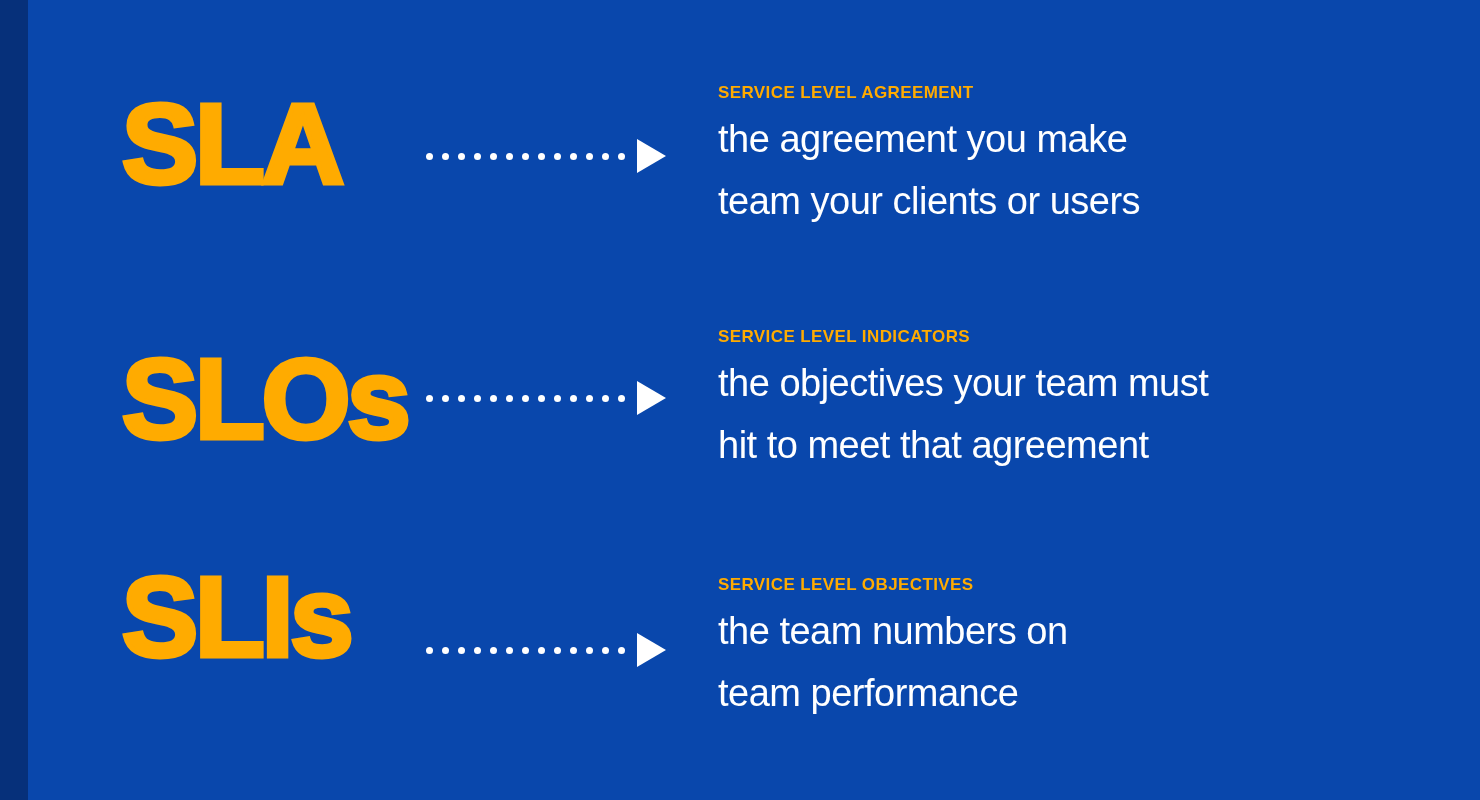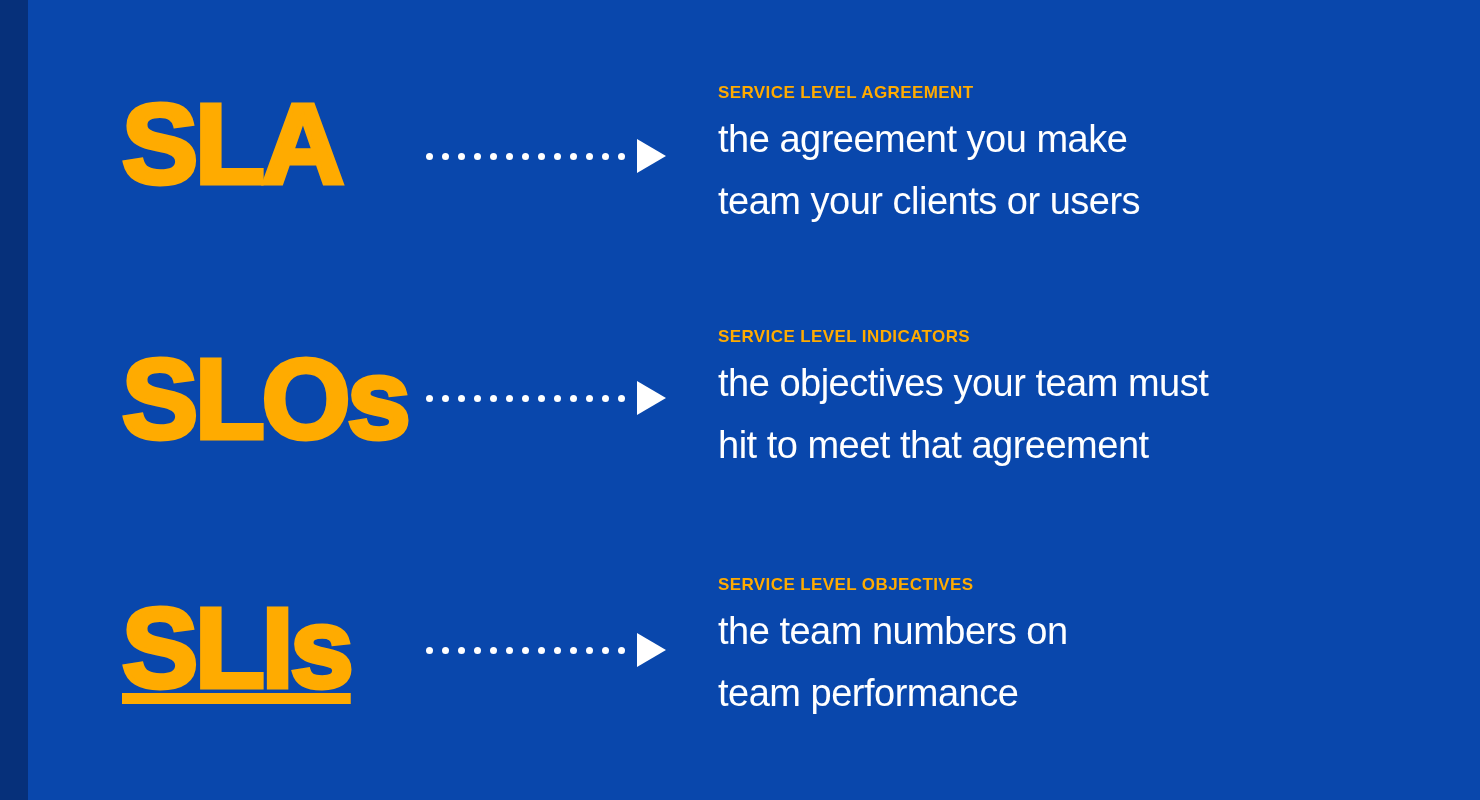--- a/index.html
+++ b/index.html
@@ -27,21 +27,21 @@
     color: var(--accent);
     font-weight: 700;
     font-size: 114px;
     line-height: 1;
     letter-spacing: -3px;
     -webkit-text-stroke: 5px var(--accent);
     white-space: nowrap;
   }
   .acronym-1 { top: 87px; }
   .acronym-2 { top: 342px; }
-  .acronym-3 { top: 591px; text-decoration: underline; }
+  .acronym-3 { top: 560px; }
 
   
   .arrow {
     position: absolute;
     left: 398px;
     width: 240px;
     height: 36px;
     display: flex;
     align-items: center;
   }

